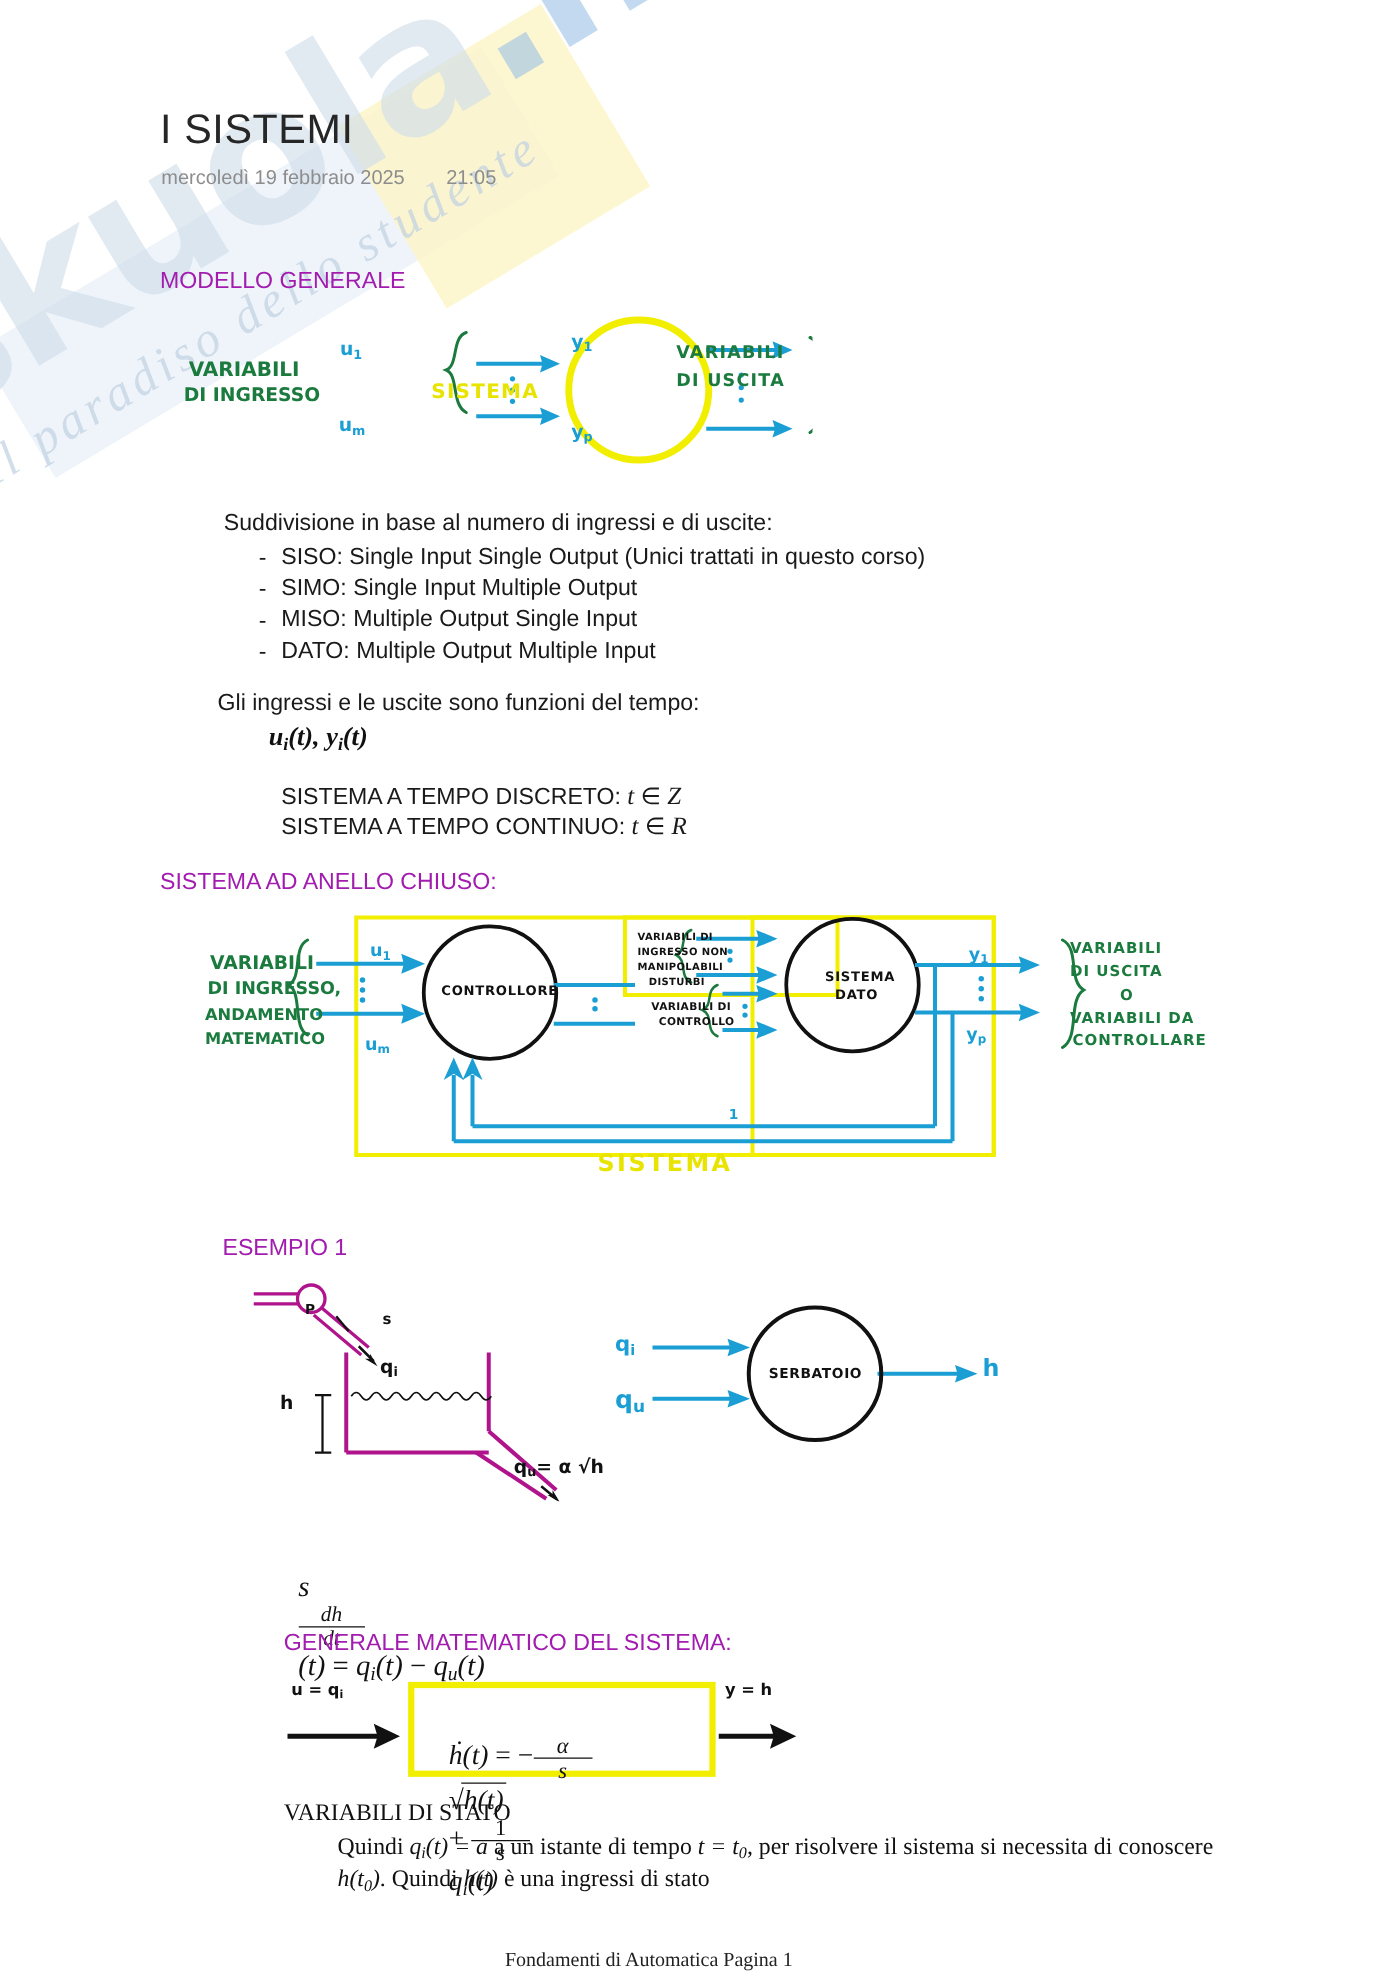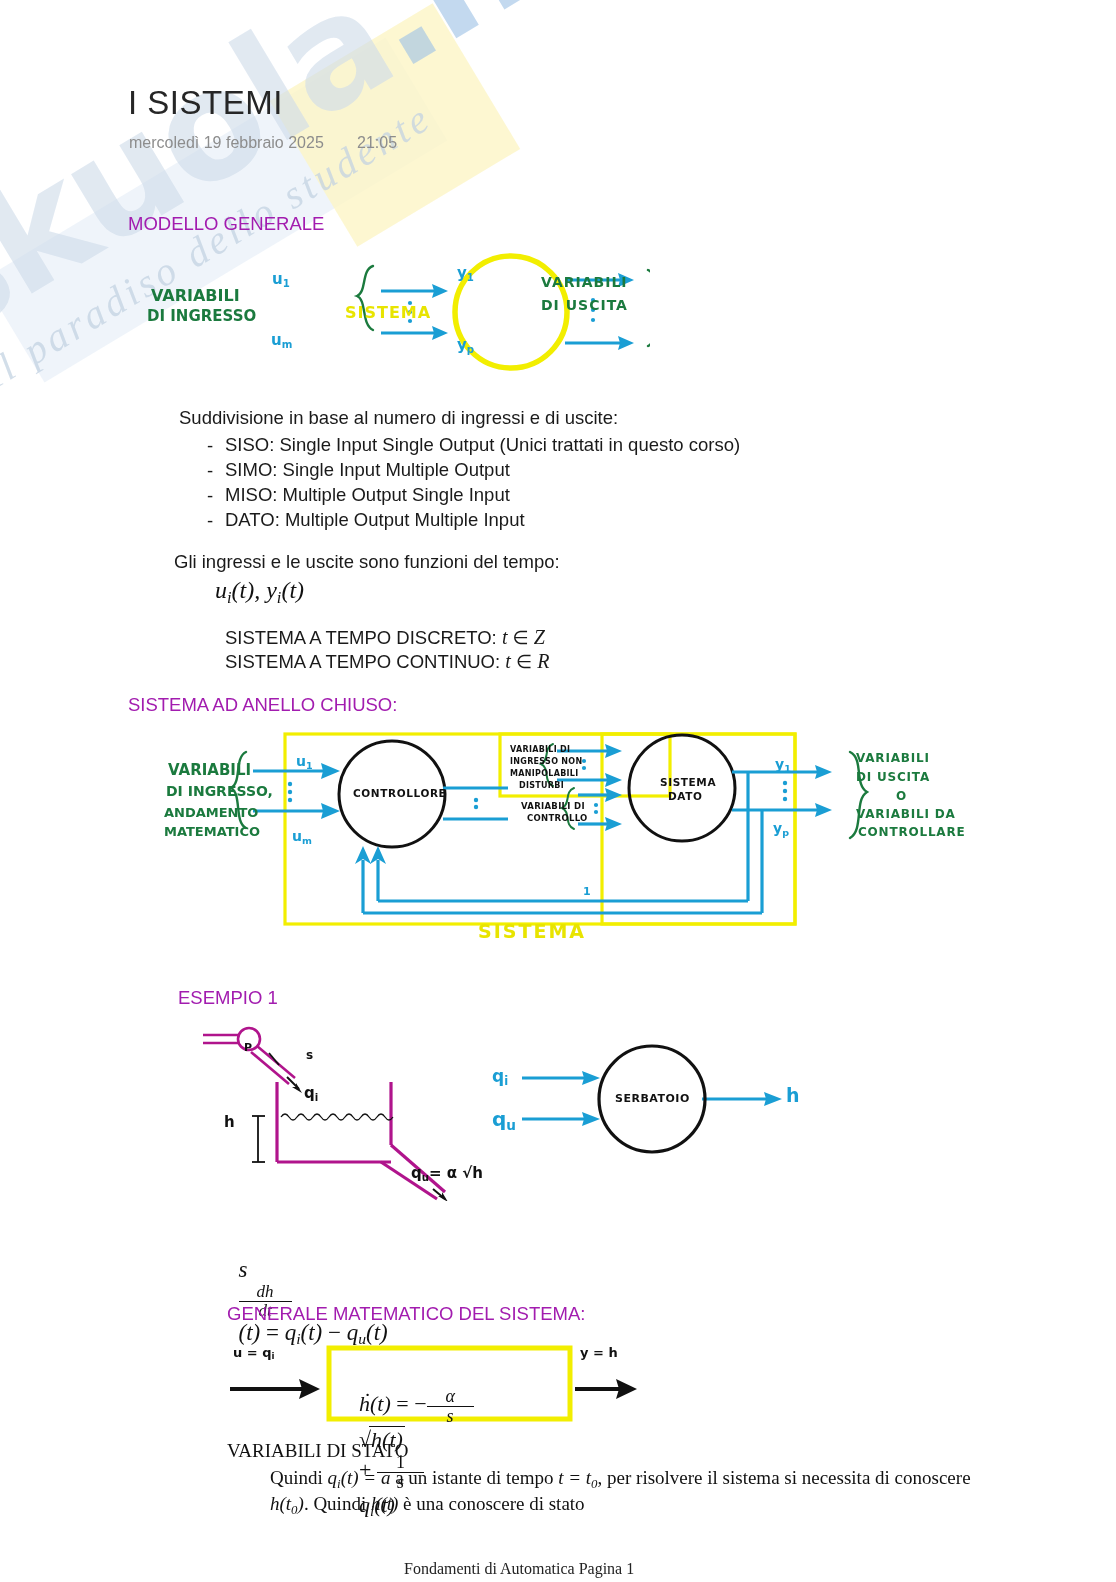--- a/index.html
+++ b/index.html
@@ -118,21 +118,21 @@
 <div class="t body" style="left:207px;top:419px;">-</div>
 <div class="t body" style="left:225px;top:418px;">SISO: Single Input Single Output (Unici trattati in questo corso)</div>
 <div class="t body" style="left:207px;top:444px;">-</div>
 <div class="t body" style="left:225px;top:443px;">SIMO: Single Input Multiple Output</div>
 <div class="t body" style="left:207px;top:469px;">-</div>
 <div class="t body" style="left:225px;top:468px;">MISO: Multiple Output Single Input</div>
 <div class="t body" style="left:207px;top:494px;">-</div>
 <div class="t body" style="left:225px;top:493px;">DATO: Multiple Output Multiple Input</div>
 
 <div class="t body" style="left:174px;top:535px;">Gli ingressi e le uscite sono funzioni del tempo:</div>
-<div class="t math" style="left:215px;top:561px;font-size:24px;">u<sub>i</sub>(t), y<sub>i</sub>(t)</div>
+<div class="t math" style="left:215px;top:561px;font-size:21px;font-weight:bold;">u<sub>i</sub>(t), y<sub>i</sub>(t)</div>
 
 <div class="t body" style="left:225px;top:610px;"><span>SISTEMA A TEMPO DISCRETO:</span> <span class="math" style="position:static;">t</span> <span class="serif" style="font-style:normal;">∈</span> <span class="math" style="position:static;">Z</span></div>
 <div class="t body" style="left:225px;top:634px;"><span>SISTEMA A TEMPO CONTINUO:</span> <span class="math" style="position:static;">t</span> <span class="serif" style="font-style:normal;">∈</span> <span class="math" style="position:static;">R</span></div>
 
 <div class="t h-sec" style="left:128px;top:678px;">SISTEMA AD ANELLO CHIUSO:</div>
 
 <svg style="position:absolute;left:160px;top:710px;" width="880" height="230">
 
   <rect x="125" y="8" width="510" height="190" stroke="#f2ee00" stroke-width="3.2" fill="none"></rect>
 
@@ -339,17 +339,17 @@
 <div class="t mathbig" style="left:348px;top:1345px;font-size:22px;">
   <span class="it">ḣ</span><span class="it">(t)</span> = −<span class="frac" style="font-size:18px;"><span class="num it">α</span><span class="den it">s</span></span>
   <span style="font-style:normal;">√</span><span class="sqrt it">h(t)</span>
   + <span class="frac" style="font-size:18px;"><span class="num" style="font-style:normal;">1</span><span class="den it">s</span></span>
   <span class="it">q<sub>i</sub></span><span class="it">(t)</span>
 </div>
 
 <div class="t serif" style="left:227px;top:1424px;font-size:19px;">VARIABILI DI STATO</div>
 
 <div class="t serif" style="left:270px;top:1451px;font-size:19px;"><span>Quindi</span> <span class="it">q<sub>i</sub>(t) = a</span> <span>a un istante di tempo</span> <span class="it">t = t<sub>0</sub></span><span>, per risolvere il sistema si necessita di conoscere</span></div>
-<div class="t serif" style="left:270px;top:1477px;font-size:19px;"><span class="it">h(t<sub>0</sub>)</span><span>. Quindi</span> <span class="it">h(t)</span> <span>è una conoscere di stato</span></div>
+<div class="t serif" style="left:270px;top:1477px;font-size:19px;"><span class="it">h(t<sub>0</sub>)</span><span>. Quindi</span> <span class="it">h(t)</span> <span>è una ingressi di stato</span></div>
 
 <div class="t footer" style="left:404px;top:1544px;">Fondamenti di Automatica Pagina 1</div>
 
 </div>
 
 </body></html>

